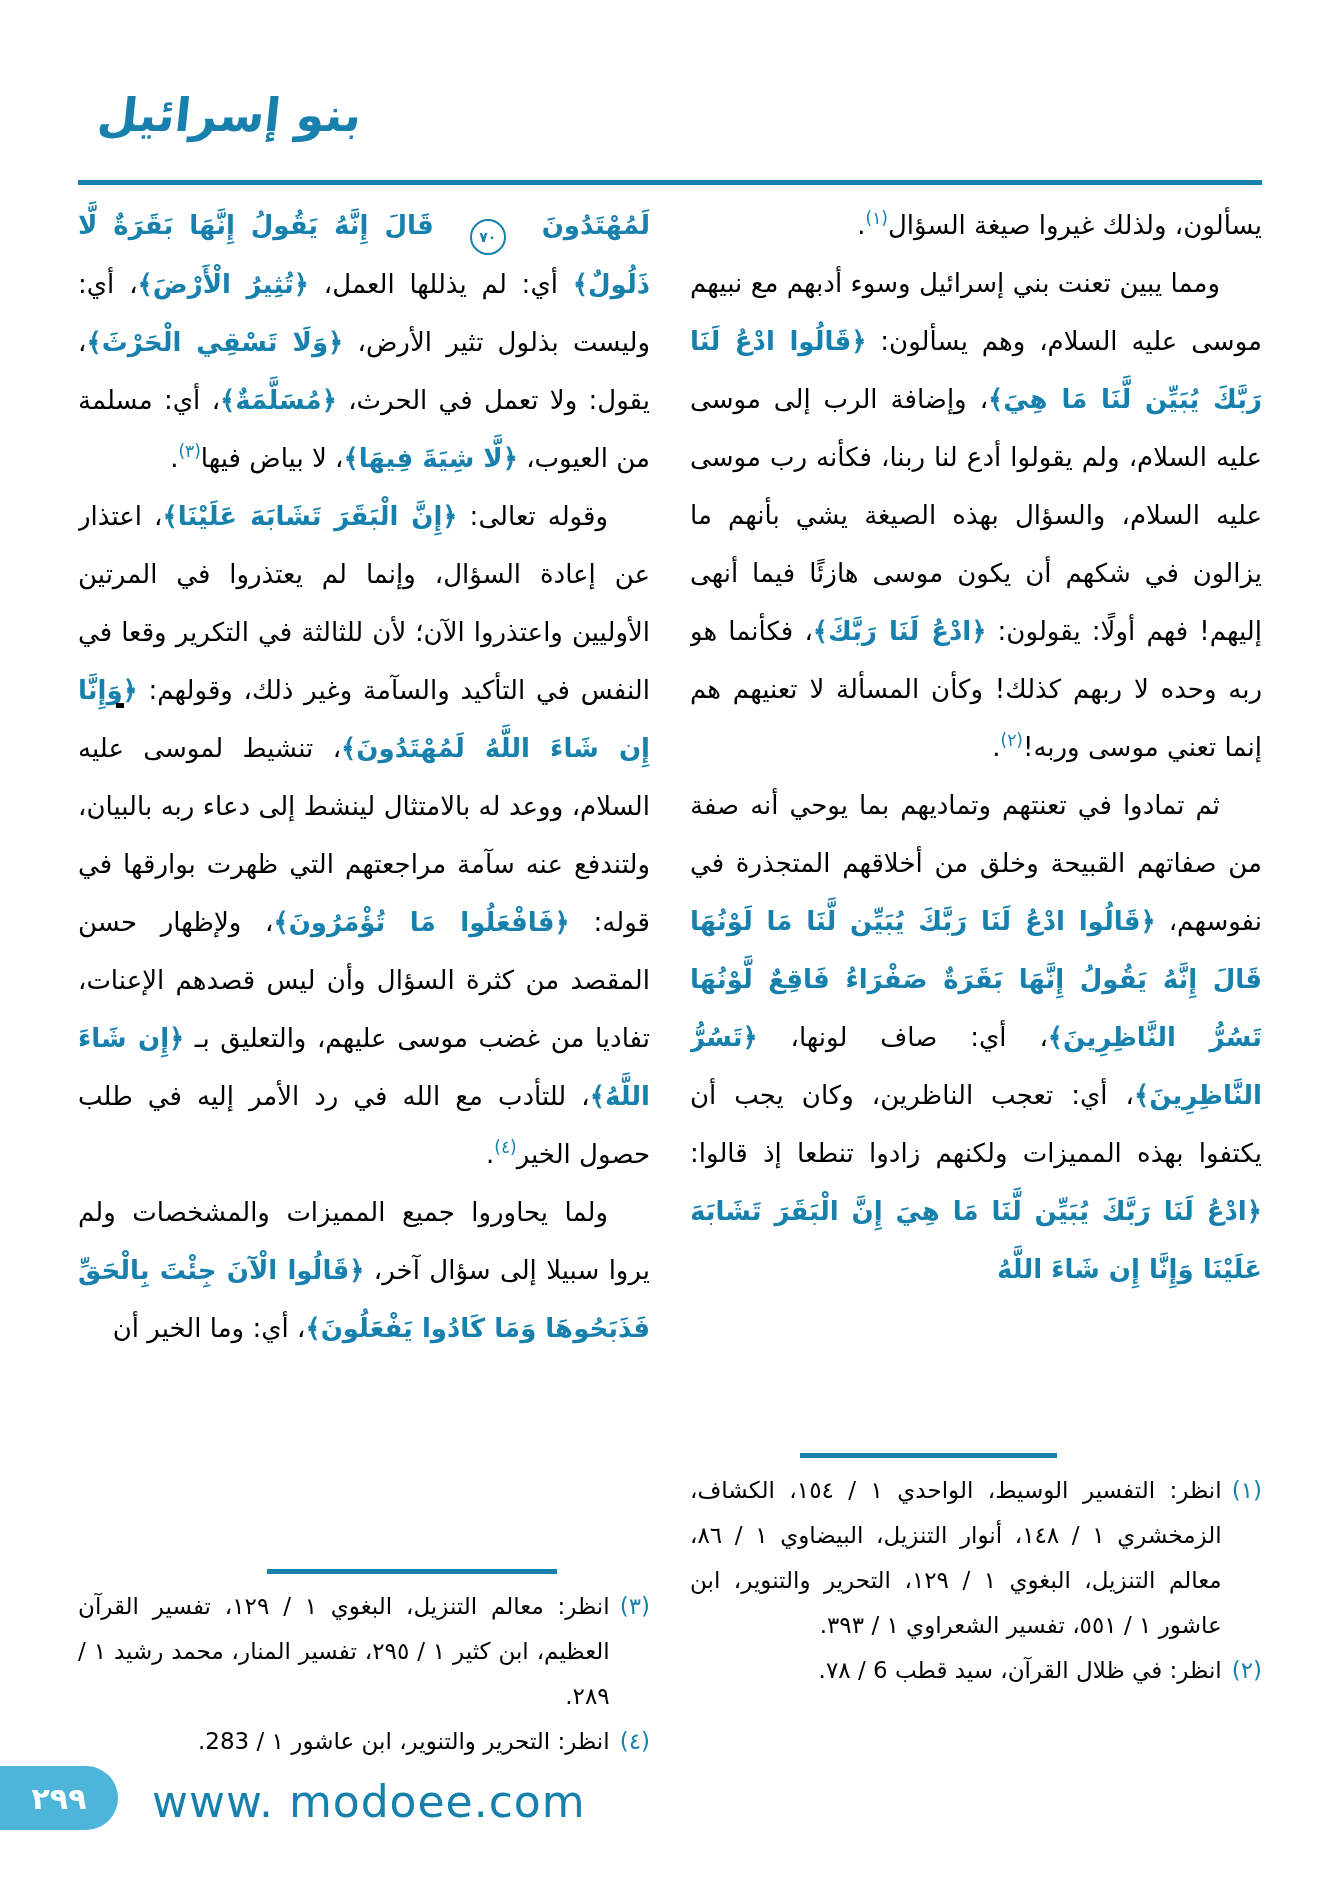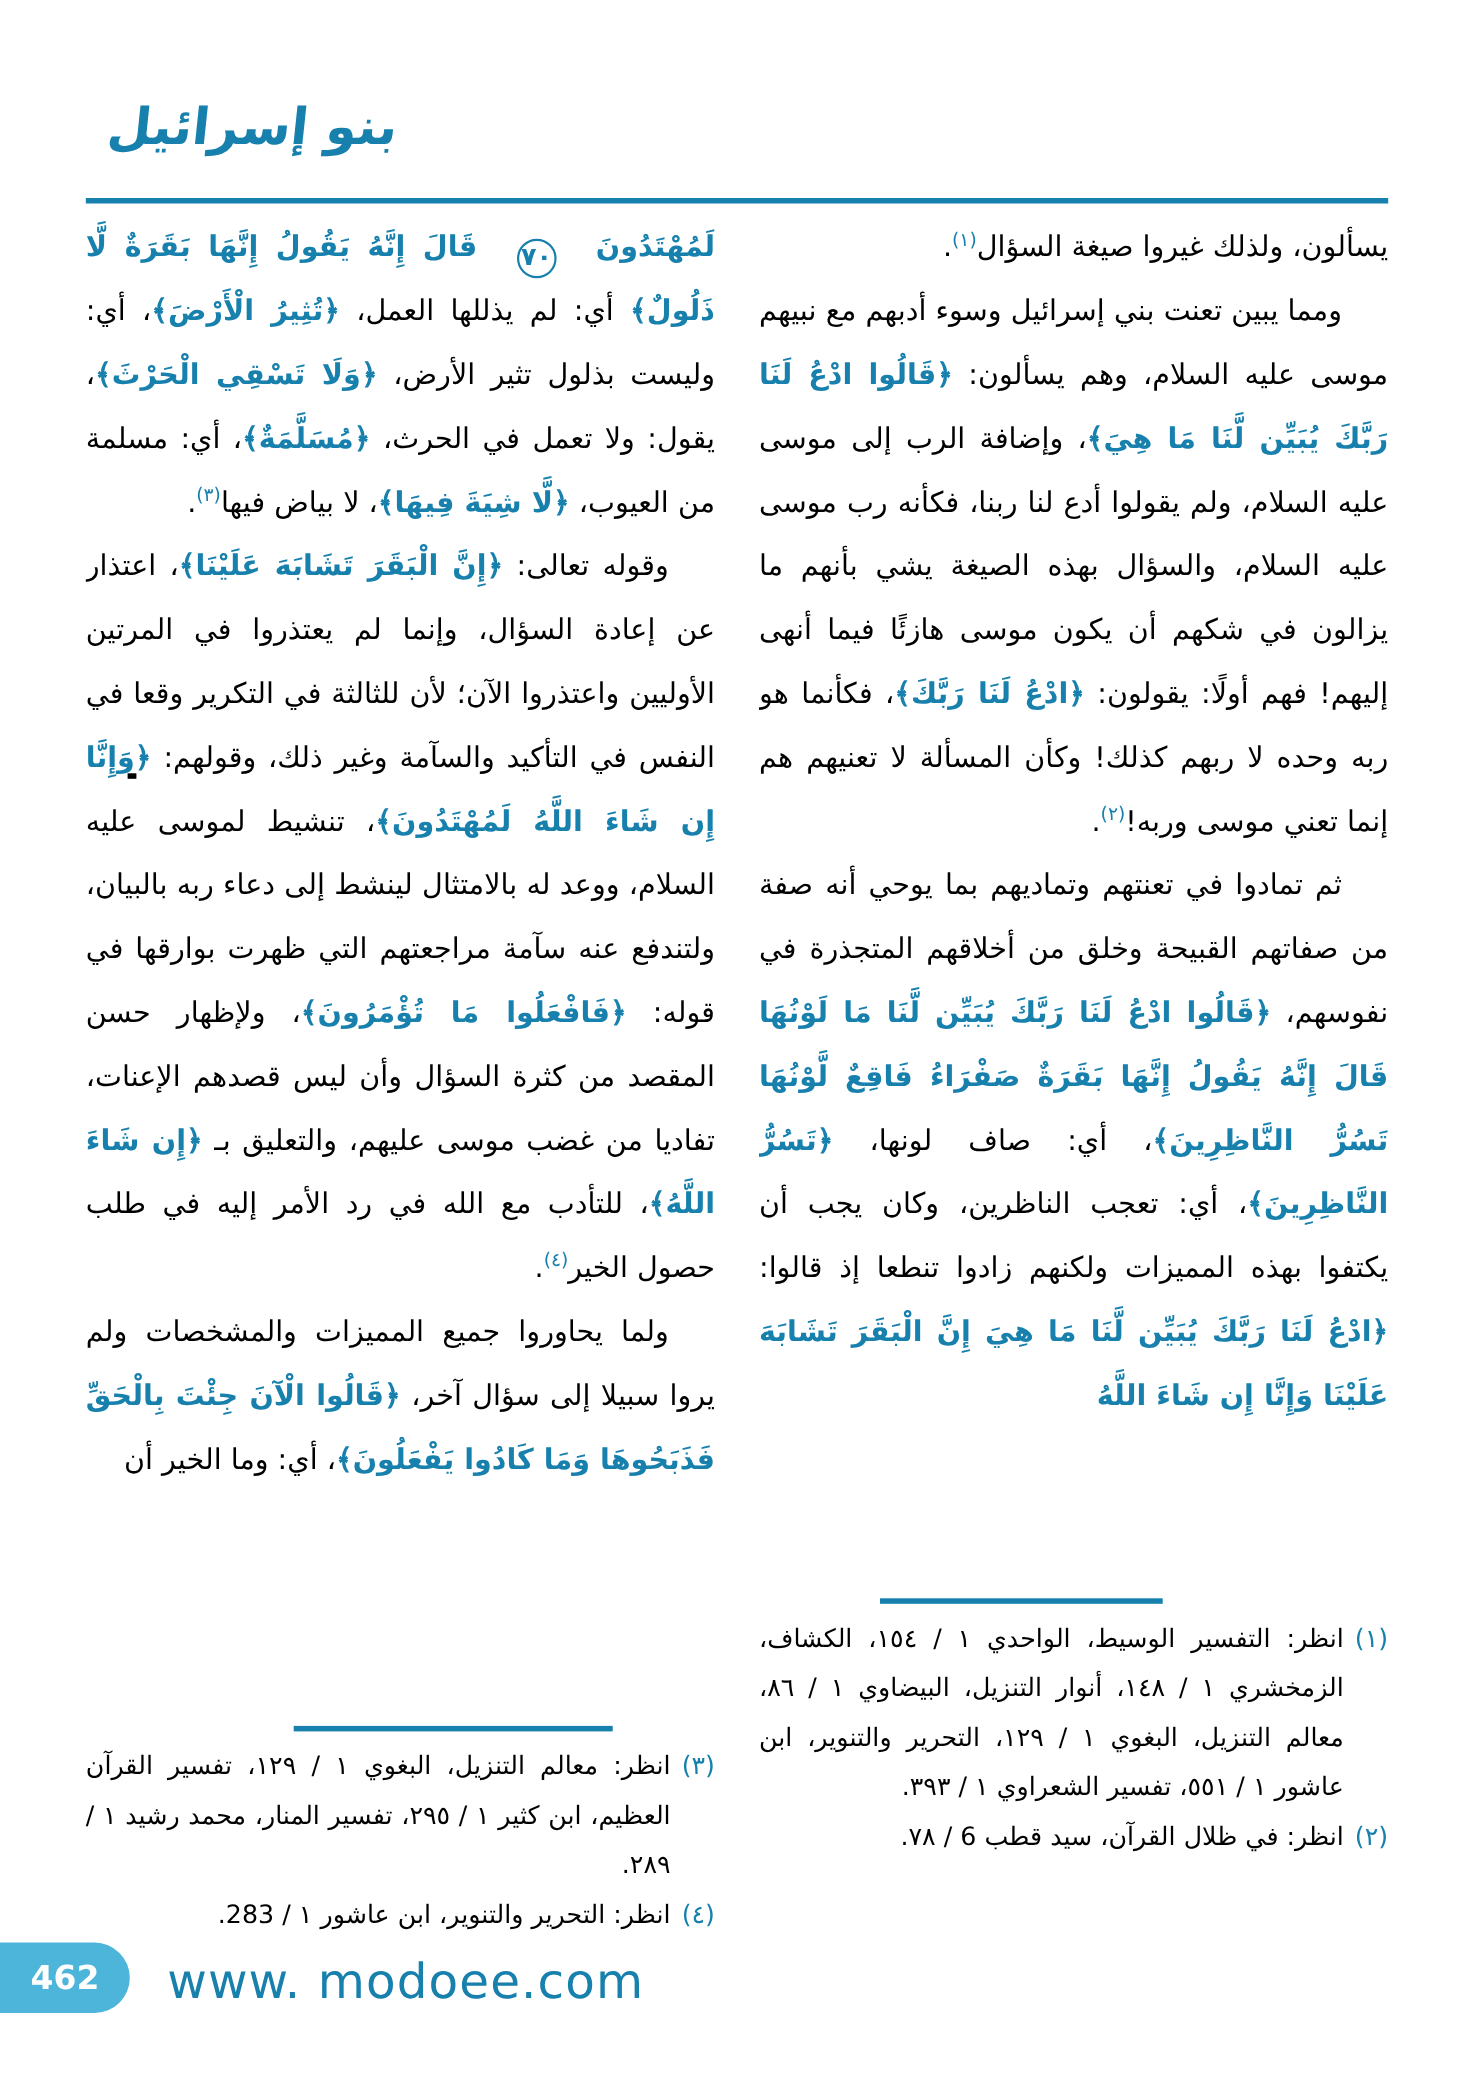--- a/index.html
+++ b/index.html
@@ -26,21 +26,21 @@
   }
   .col-right { left:690px; top:196px; height:1252px; }
   .col-left  { left:78px;  top:196px; height:1366px; }
   .para { margin:0; }
   .para.indent { text-indent:42px; }
   .quote { color:var(--accent); font-weight:bold; }
   .fref  { color:var(--accent); font-size:17px; line-height:0; vertical-align:super; font-weight:normal; }
   .ayah {
     display:inline-flex; align-items:center; justify-content:center;
     width:36px; height:36px; border:2px solid var(--accent); border-radius:50%;
-    color:var(--accent); font-size:23px; font-weight:bold; line-height:1;
+    color:var(--accent); font-size:14px; font-weight:bold; line-height:1;
     vertical-align:-8px; margin:0 20px;
   }
   
   .fn-sep { position:absolute; height:5px; background:var(--accent); }
   .fn-sep-right { left:800px; top:1453px; width:257px; }
   .fn-sep-left  { left:267px; top:1569px; width:290px; }
   .fn-block {
     position:absolute; width:572px; direction:rtl; text-align:justify;
     font-size:23px; line-height:45px;
   }
@@ -105,18 +105,18 @@
       <div class="footnote">
         <span class="fnum">(٤)</span>
         <span class="ftext">انظر: التحرير والتنوير، ابن عاشور ١ / 283.</span>
       </div>
     </div>
 
   <div class="speck"></div>
 
   <div class="footer">
     <div class="page-badge">
-      <span>462</span>
+      <span>٢٩٩</span>
     </div>
     <div class="site-url">www. modoee.com</div>
   </div>
 
 </div>
 
 </body></html>

